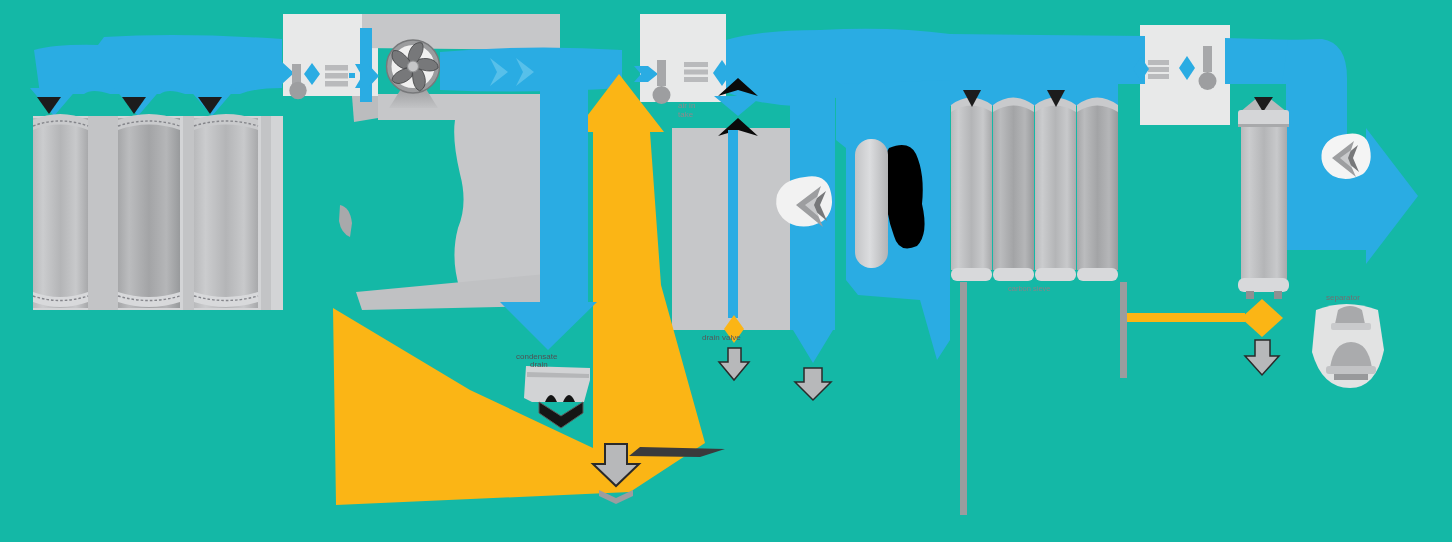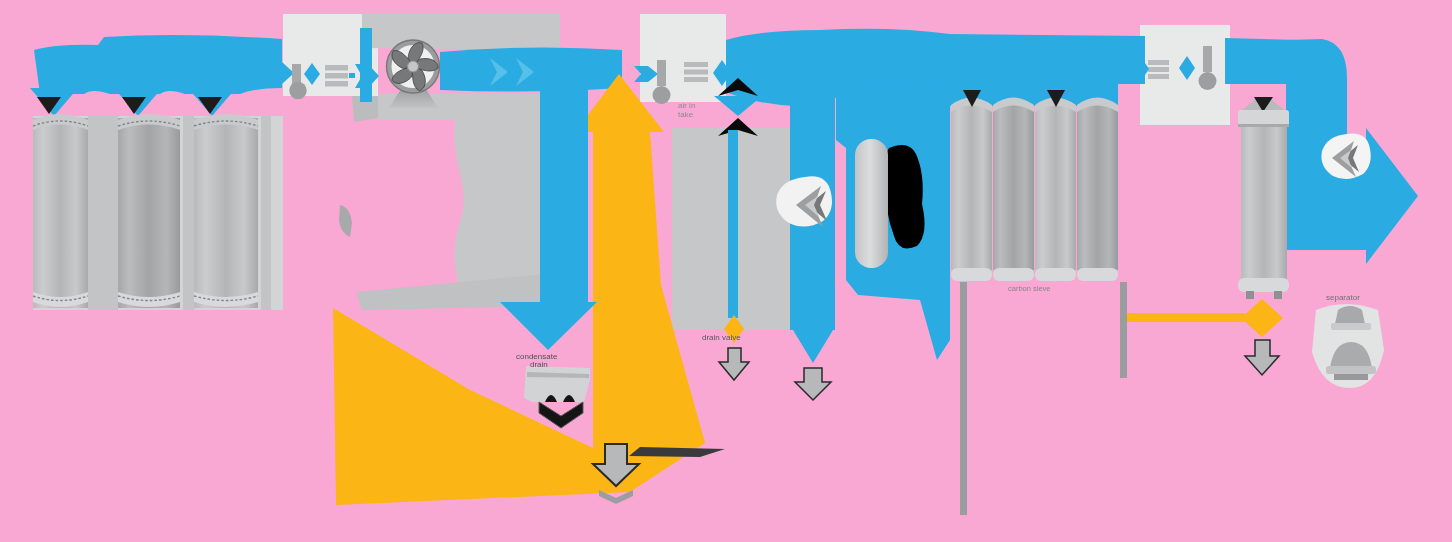--- a/index.html
+++ b/index.html
@@ -1,16 +1,16 @@
 <!DOCTYPE html>
 <html><head>
 <meta charset="utf-8">
 <style>
   html,body{margin:0;padding:0;background:#000;}
-  #stage{position:relative;width:1452px;height:542px;background:#f9a8d4;overflow:hidden;
+  #stage{position:relative;width:1452px;height:542px;background:#14b8a6;overflow:hidden;
     font-family:"Liberation Sans", sans-serif;}
 </style>
 </head>
 <body>
 <div id="stage">
 <svg width="1452" height="542" viewBox="0 0 1452 542">
 <defs>
   <linearGradient id="tank" x1="0" y1="0" x2="1" y2="0">
     <stop offset="0" stop-color="#b9babc"></stop>
           <stop offset="0.18" stop-color="#cbccce"></stop>

